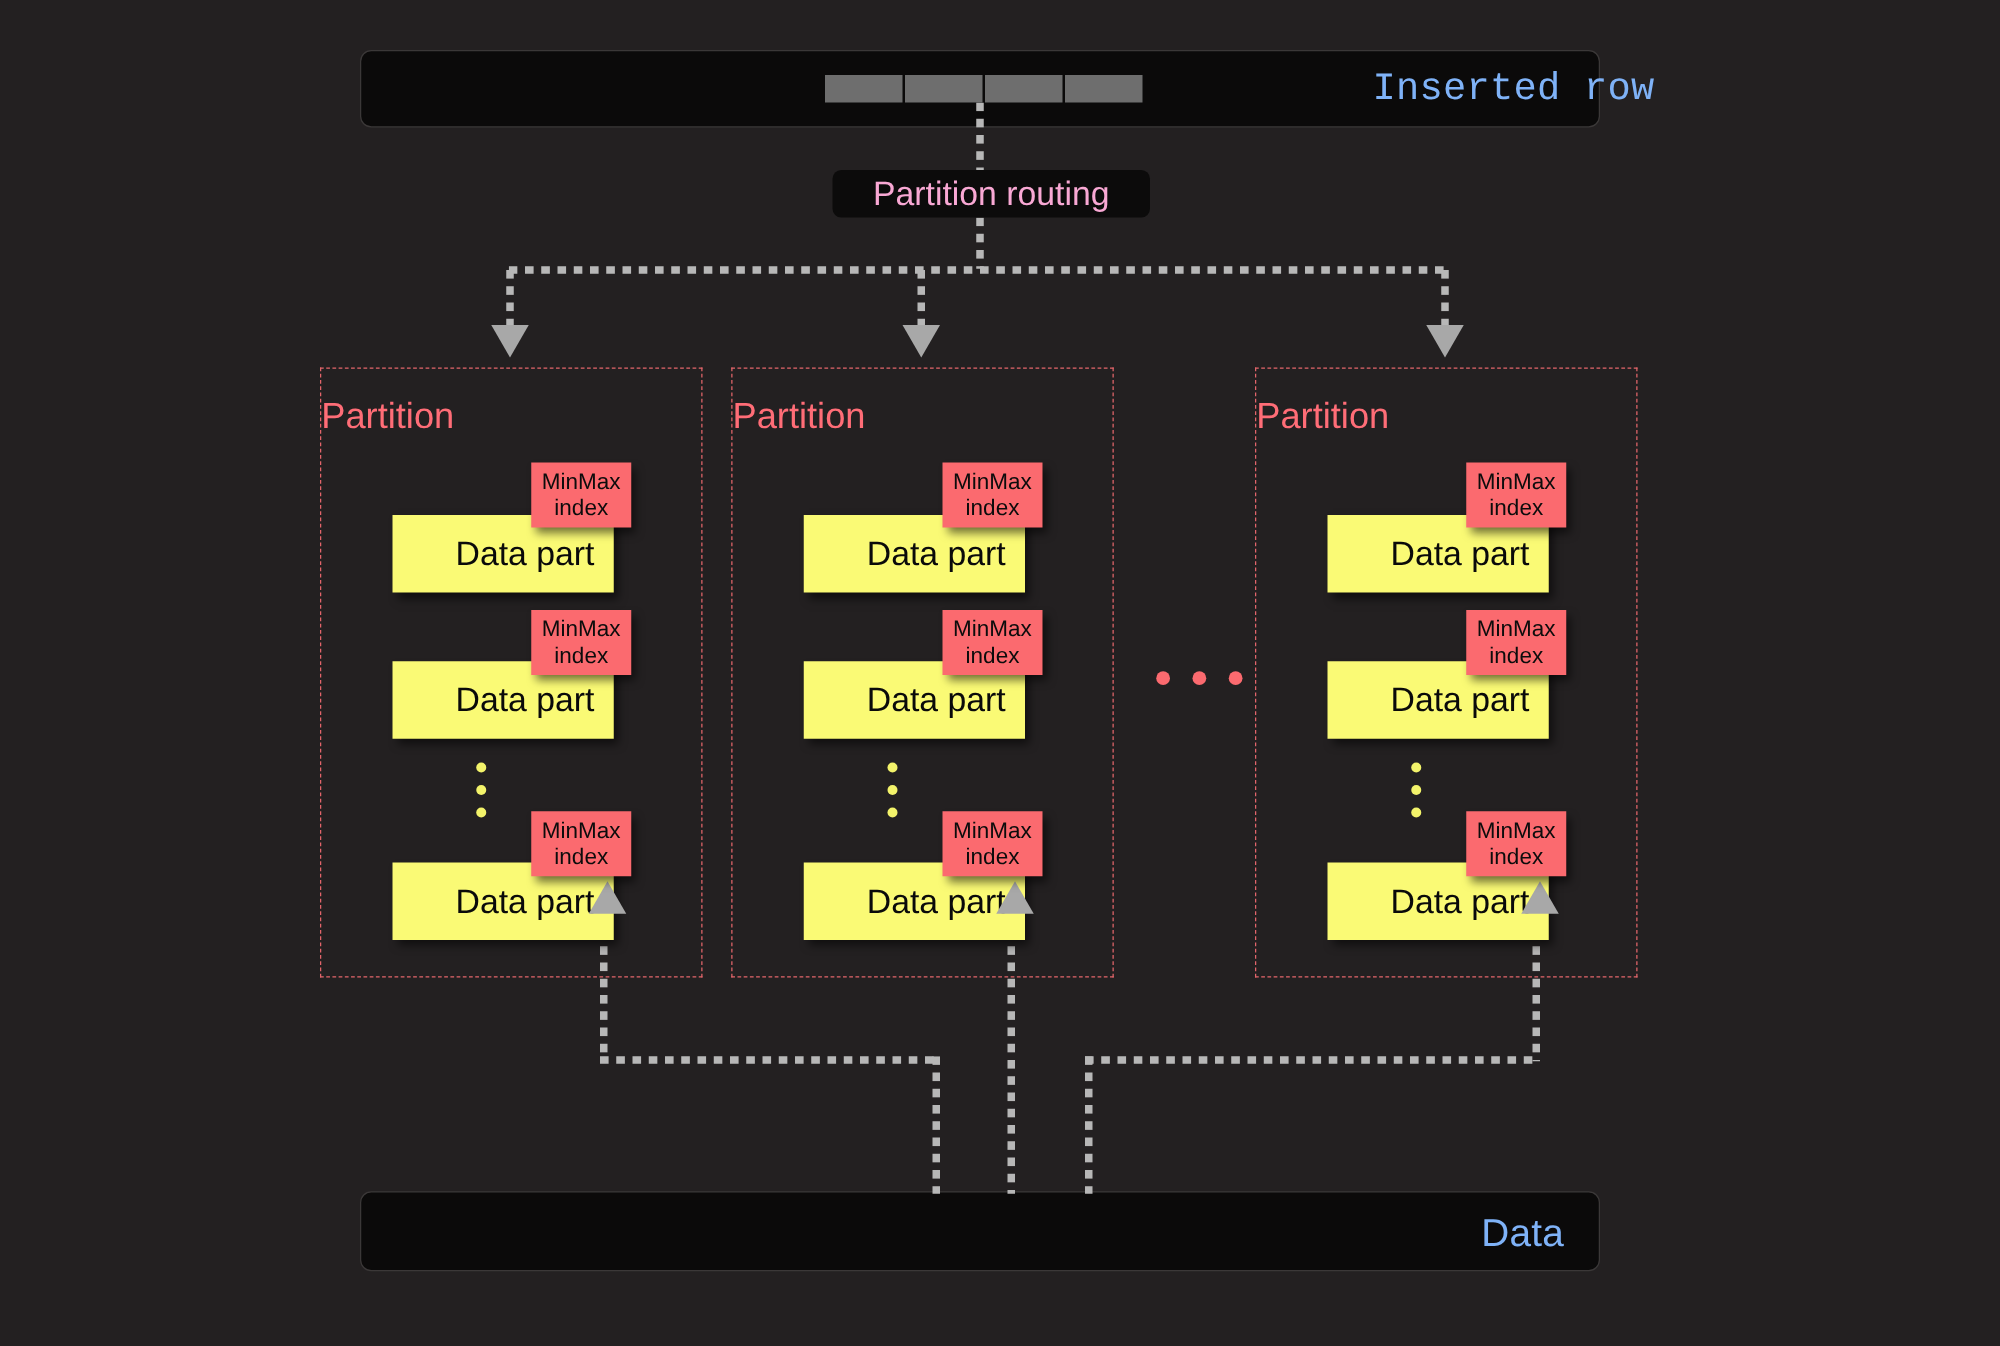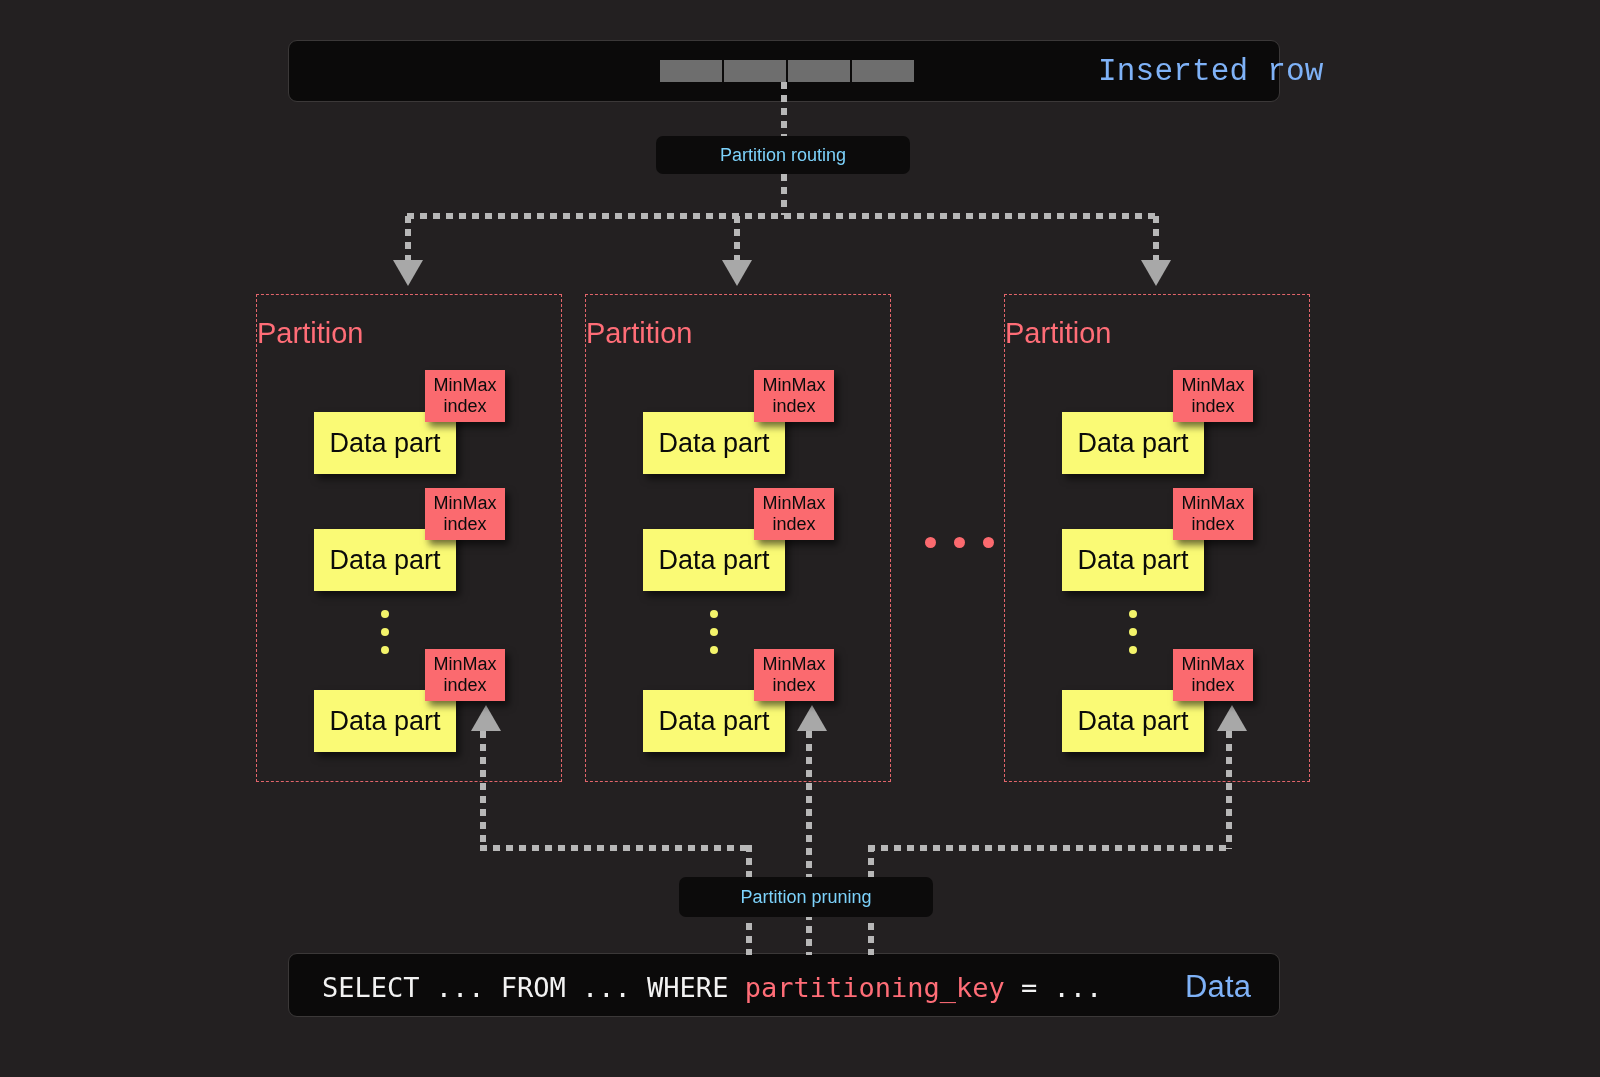--- a/index.html
+++ b/index.html
@@ -40,23 +40,24 @@
 
   
   .pill {
     position: absolute;
     background: #0c0b0b;
     border-radius: 7px;
     box-sizing: border-box;
     display: flex;
     align-items: center;
     justify-content: center;
-    color: #7dd3fc;
-    font-size: 18px;
+    color: #f9a8d4;
+    font-size: 27px;
     z-index: 6;
+    margin-left: 10px;
   }
 
   
   .rowcells {
     position: absolute;
     display: flex;
     gap: 2px;
   }
   .rowcell {
     width: 62px;
@@ -82,20 +83,21 @@
   .datapart {
     position: absolute;
     background: #fafa75;
     color: #0a0a0a;
     font-size: 27px;
     display: flex;
     align-items: center;
     justify-content: center;
     box-shadow: 4px 5px 7px rgba(0,0,0,.55);
     z-index: 3;
+    padding-left: 35px;
   }
   .minmax {
     position: absolute;
     background: #fb6a6f;
     color: #0c0c0c;
     font-size: 18px;
     line-height: 1.15;
     text-align: center;
     display: flex;
     flex-direction: column;
@@ -307,21 +309,19 @@
   <div class="dv" style="left:746px; top:845px; height:110px;"></div>
 
   <div class="arrow-up" style="left:797px; top:705px;"></div>
   <div class="dv" style="left:806px; top:731px; height:224px;"></div>
 
   <div class="arrow-up" style="left:1217px; top:705px;"></div>
   <div class="dv" style="left:1226px; top:731px; height:118px;"></div>
   <div class="dh" style="left:868px; top:845px; width:364px;"></div>
   <div class="dv" style="left:868px; top:845px; height:110px;"></div>
 
-  <div class="pill" style="left:679px; top:877px; width:254px; height:40px;">Partition pruning</div>
 
   <div class="panel" style="left:288px; top:953px; width:992px; height:64px;"></div>
 
-  <div class="query-code" style="left:322px; top:972px;"><span>SELECT ... FROM ... WHERE </span><span class="key">partitioning_key</span><span> = ...</span></div>
 
   <div class="panel-label" style="left:1185px; top:969px;">Data</div>
 
 </div>
 
 </body></html>

